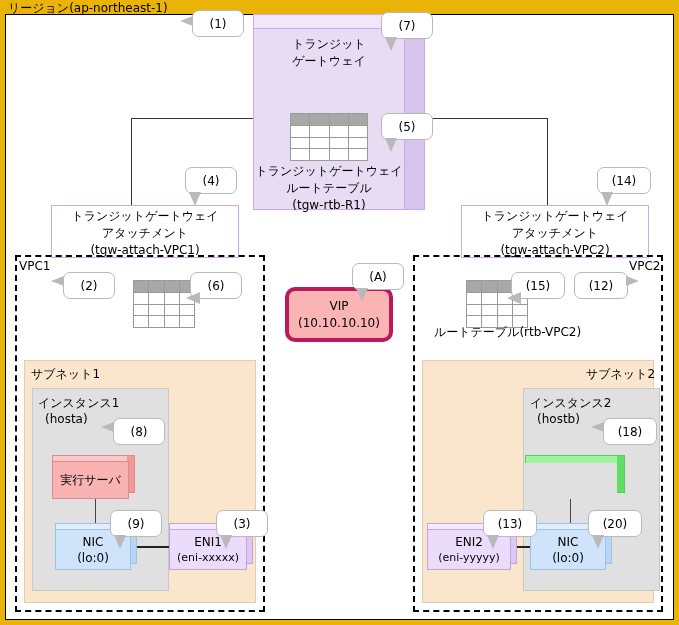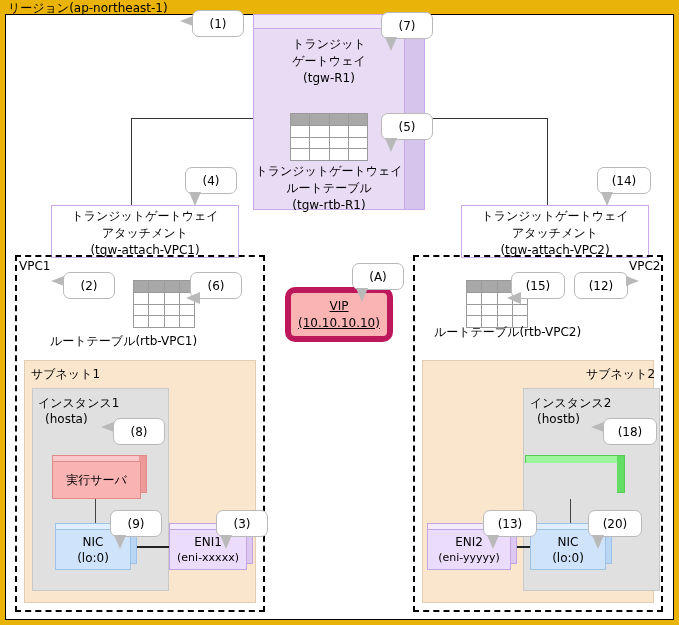--- a/index.html
+++ b/index.html
@@ -60,21 +60,21 @@
 
   .blue .face{background:#cfe4fa;border-color:#9dc2e8;}
   .blue .topf{background:#e1eefc;border-color:#9dc2e8;}
   .blue .sidef{background:#b8d5f3;border-color:#9dc2e8;}
 
   .purple .face{background:#ecdcfb;border-color:#c2a4e0;}
   .purple .topf{background:#f4ecfd;border-color:#c2a4e0;}
   .purple .sidef{background:#ddc8f2;border-color:#c2a4e0;}
 
   
-  .vip{background:#fbb4b4;border:6px solid #be185d;border-radius:10px;text-decoration:underline;}
+  .vip{background:#fbb4b4;border:4px solid #be185d;border-radius:10px;}
   .vip-text{font-size:12px;line-height:17px;color:#000;text-align:center;white-space:nowrap;}
 
   
   .hline{background:#333;height:1px;}
   .vline{background:#333;width:1px;}
   .thick-h{background:#222;height:2px;}
   .thin-v{background:#444;width:1px;}
 
   
   .callout{background:#fff;border:1px solid #b9b9b9;border-radius:7px;
@@ -95,21 +95,20 @@
   <div class="abs hline" style="left:424px;top:118px;width:124px;"></div>
   <div class="abs vline" style="left:547px;top:118px;height:88px;"></div>
 
   <div class="abs tgw-side" style="left:403px;top:20px;width:22px;height:190px;"></div>
   <div class="abs tgw-top" style="left:253px;top:14px;width:172px;height:16px;"></div>
   <div class="abs tgw-body" style="left:253px;top:28px;width:152px;height:182px;"></div>
 
   <div class="abs tgw-text" style="left:253px;top:36px;width:152px;">
     <div>トランジット</div>
     <div>ゲートウェイ</div>
-    <div>(tgw-R1)</div>
   </div>
 
   <div class="abs rt-grid" style="left:290px;top:113px;width:78px;height:48px;">
     <div class="rt-cell hdr"></div>
     <div class="rt-cell hdr"></div>
     <div class="rt-cell hdr"></div>
     <div class="rt-cell hdr"></div>
     <div class="rt-cell"></div>
     <div class="rt-cell"></div>
     <div class="rt-cell"></div>
@@ -160,32 +159,31 @@
     <div class="rt-cell"></div>
     <div class="rt-cell"></div>
     <div class="rt-cell"></div>
     <div class="rt-cell"></div>
     <div class="rt-cell"></div>
     <div class="rt-cell"></div>
     <div class="rt-cell"></div>
     <div class="rt-cell"></div>
     <div class="rt-cell"></div>
   </div>
-  <div class="abs rt-label" style="left:50px;top:333px;">ルートテーブル(rtb-VPC1)</div>
 
   <div class="abs subnet" style="left:24px;top:360px;width:232px;height:243px;"></div>
   <div class="abs subnet-label" style="left:31px;top:366px;">サブネット1</div>
 
   <div class="abs instance" style="left:32px;top:388px;width:137px;height:203px;"></div>
   <div class="abs instance-label" style="left:38px;top:395px;">
     <div>インスタンス1</div>
     <div style="padding-left:7px;">(hosta)</div>
   </div>
 
-  <div class="box3d red" style="left:52px;top:455px;width:95px;height:44px;">
+  <div class="box3d red" style="left:52px;top:455px;width:83px;height:44px;">
     <div class="topf"></div>
     <div class="sidef"></div>
     <div class="face">
       <span class="lbl">実行サーバ</span>
     </div>
   </div>
 
   <div class="abs thin-v" style="left:95px;top:499px;height:25px;"></div>
 
   <div class="box3d blue" style="left:55px;top:523px;width:82px;height:47px;">

